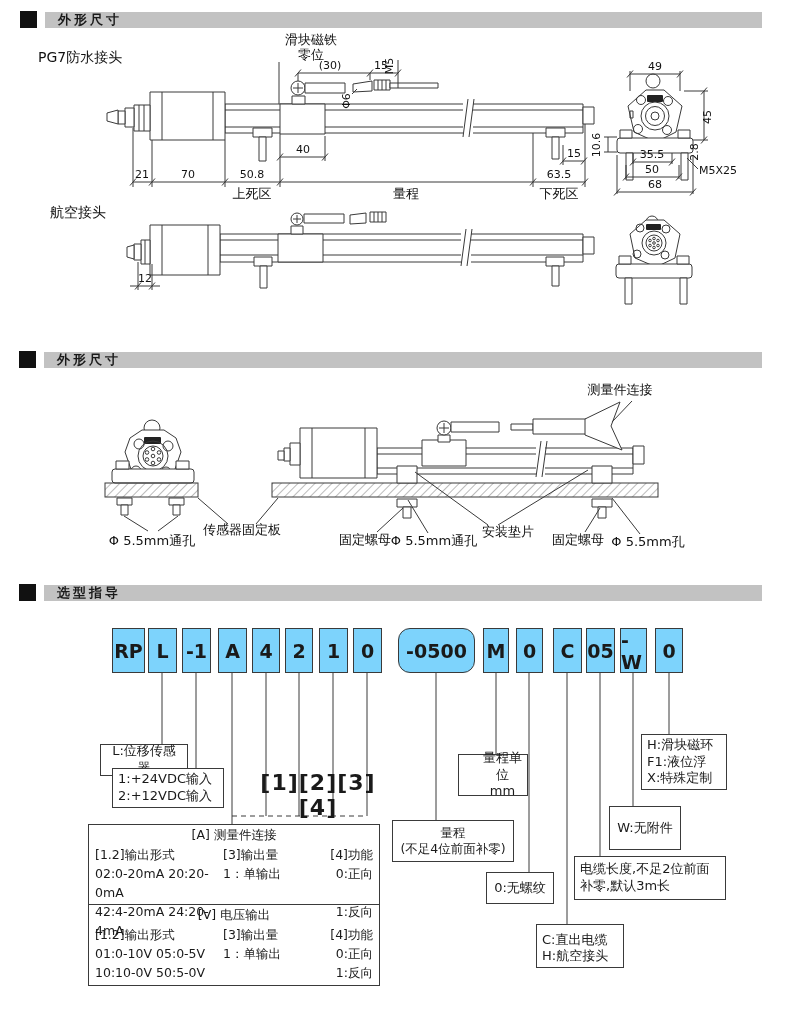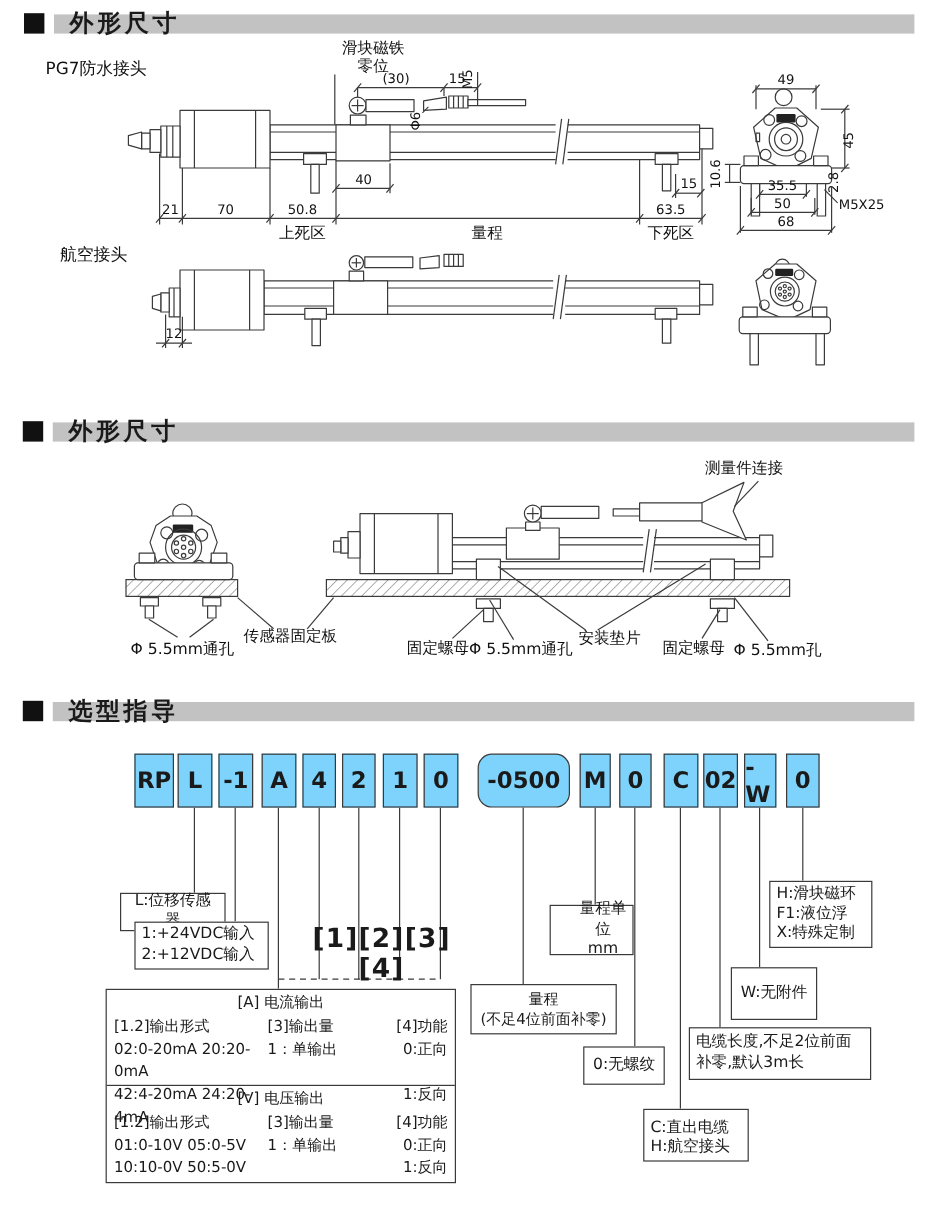--- a/index.html
+++ b/index.html
@@ -1,21 +1,21 @@
 <!DOCTYPE html>
 <html><head>
 <meta charset="utf-8">
 <style>
   html,body{margin:0;padding:0;background:#fff;}
   .page{position:relative;width:790px;height:1017px;background:#ffffff;overflow:hidden;
         font-family:"DejaVu Sans","Liberation Sans",sans-serif;color:#1a1a1a;}
   
   .secsq{position:absolute;width:17px;height:17px;background:#111;}
   .secbar{position:absolute;height:16px;background:#c2c2c2;}
-  .sectitle{position:absolute;font-size:20px;font-weight:bold;letter-spacing:3px;line-height:17px;}
+  .sectitle{position:absolute;font-size:13px;font-weight:bold;letter-spacing:3px;line-height:17px;}
   
   .note{position:absolute;font-size:13.5px;white-space:nowrap;}
   
   .cbox{position:absolute;top:628px;height:45px;border:1.5px solid #3a3a3a;background:#7dd3fc;
         box-sizing:border-box;display:flex;align-items:center;justify-content:center;
         font-size:19px;font-weight:bold;z-index:2;}
   
   .callout{position:absolute;border:1.5px solid #3a3a3a;background:#fff;box-sizing:border-box;
         font-size:13px;line-height:1.28;display:flex;flex-direction:column;justify-content:center;
         padding:2px 5px;z-index:2;}
@@ -392,21 +392,21 @@
   <div class="cbox" style="left:182px;width:29px;">-1</div>
   <div class="cbox" style="left:218px;width:29px;">A</div>
   <div class="cbox" style="left:252px;width:28px;">4</div>
   <div class="cbox" style="left:285px;width:28px;">2</div>
   <div class="cbox" style="left:319px;width:29px;">1</div>
   <div class="cbox" style="left:353px;width:29px;">0</div>
   <div class="cbox" style="left:398px;width:77px;border-radius:12px;">-0500</div>
   <div class="cbox" style="left:483px;width:26px;">M</div>
   <div class="cbox" style="left:516px;width:27px;">0</div>
   <div class="cbox" style="left:553px;width:29px;">C</div>
-  <div class="cbox" style="left:586px;width:29px;">02</div>
+  <div class="cbox" style="left:586px;width:29px;">05</div>
   <div class="cbox" style="left:620px;width:27px;">-W</div>
   <div class="cbox" style="left:655px;width:28px;">0</div>
 
   <div class="callout center" style="left:100px;top:744px;width:88px;height:32px;">
     <span>L:位移传感器</span>
   </div>
   <div class="callout" style="left:112px;top:768px;width:112px;height:40px;">
     <span>1:+24VDC输入</span>
     <span>2:+12VDC输入</span>
   </div>
@@ -434,21 +434,21 @@
     <span>电缆长度,不足2位前面</span>
     <span>补零,默认3m长</span>
   </div>
   <div class="callout" style="left:536px;top:924px;width:88px;height:44px;justify-content:flex-end;">
     <span>C:直出电缆</span>
     <span>H:航空接头</span>
   </div>
 
   <div class="otable">
     <div class="tsect">
-      <div class="thead">[A]  电流输出</div>
+      <div class="thead">[A]  测量件连接</div>
       <div class="trow">
         <span class="tc1">[1.2]输出形式</span>
         <span class="tc2">[3]输出量</span>
         <span class="tc3">[4]功能</span>
       </div>
       <div class="trow">
         <span class="tc1">02:0-20mA 20:20-0mA</span>
         <span class="tc2">1：单输出</span>
         <span class="tc3">0:正向</span>
       </div>

